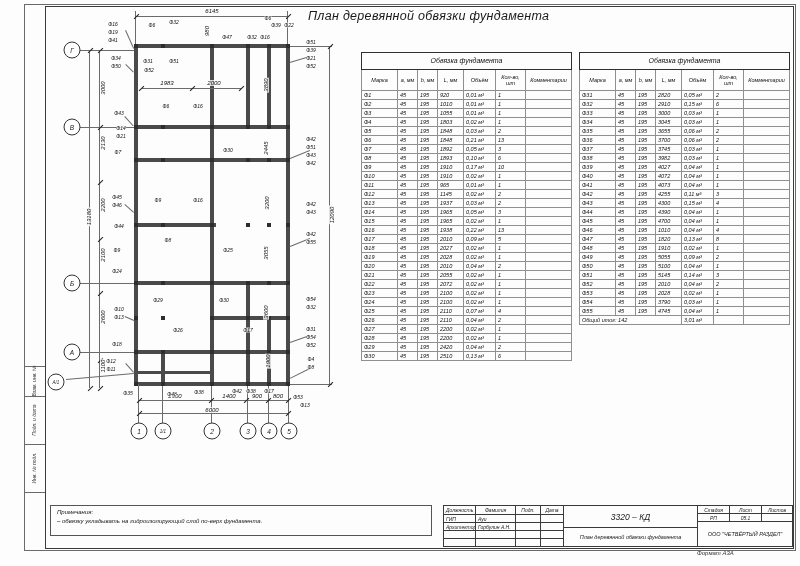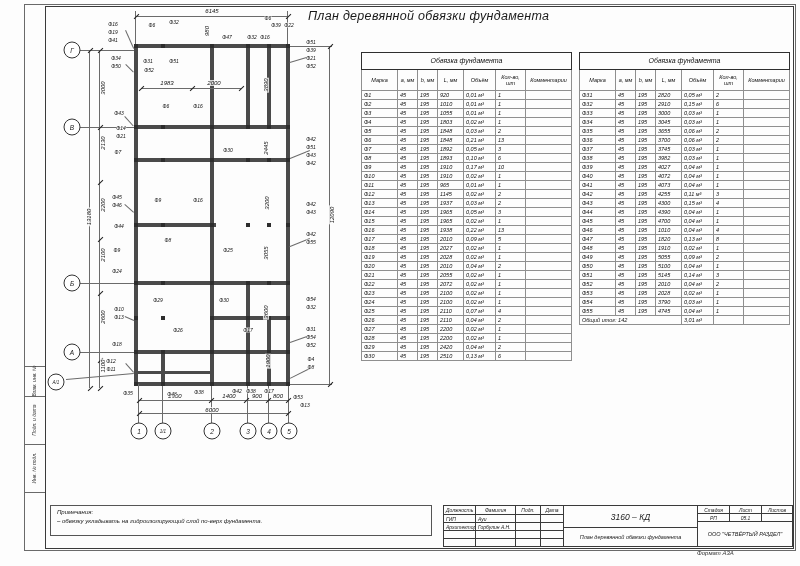--- a/index.html
+++ b/index.html
@@ -872,21 +872,21 @@
 
     <div class="tbcell lft" style="left:443px;top:530px;width:33px;height:9px;"></div>
     <div class="tbcell" style="left:475px;top:530px;width:41px;height:9px;"></div>
     <div class="tbcell" style="left:515px;top:530px;width:26px;height:9px;"></div>
     <div class="tbcell" style="left:540px;top:530px;width:24px;height:9px;"></div>
     <div class="tbcell lft" style="left:443px;top:538px;width:33px;height:9px;"></div>
     <div class="tbcell" style="left:475px;top:538px;width:41px;height:9px;"></div>
     <div class="tbcell" style="left:515px;top:538px;width:26px;height:9px;"></div>
     <div class="tbcell" style="left:540px;top:538px;width:24px;height:9px;"></div>
 
-    <div class="tbcell" style="left:563px;top:505px;width:135px;height:23px;font-size:8.5px;">3160 – КД</div>
+    <div class="tbcell" style="left:563px;top:505px;width:135px;height:23px;font-size:8.5px;">3320 – КД</div>
     <div class="tbcell" style="left:563px;top:527px;width:135px;height:20px;font-size:5.5px;white-space:normal;text-align:center;">План деревянной обвязки фундамента</div>
 
     <div class="tbcell" style="left:697px;top:505px;width:33px;height:9px;">Стадия</div>
     <div class="tbcell" style="left:729px;top:505px;width:33px;height:9px;">Лист</div>
     <div class="tbcell" style="left:761px;top:505px;width:32px;height:9px;">Листов</div>
     <div class="tbcell" style="left:697px;top:513px;width:33px;height:9px;">РП</div>
     <div class="tbcell" style="left:729px;top:513px;width:33px;height:9px;">05.1</div>
     <div class="tbcell" style="left:761px;top:513px;width:32px;height:9px;"></div>
     <div class="tbcell" style="left:697px;top:521px;width:96px;height:26px;font-size:5.5px;">ООО "ЧЕТВЁРТЫЙ РАЗДЕЛ"</div>
   </div>

